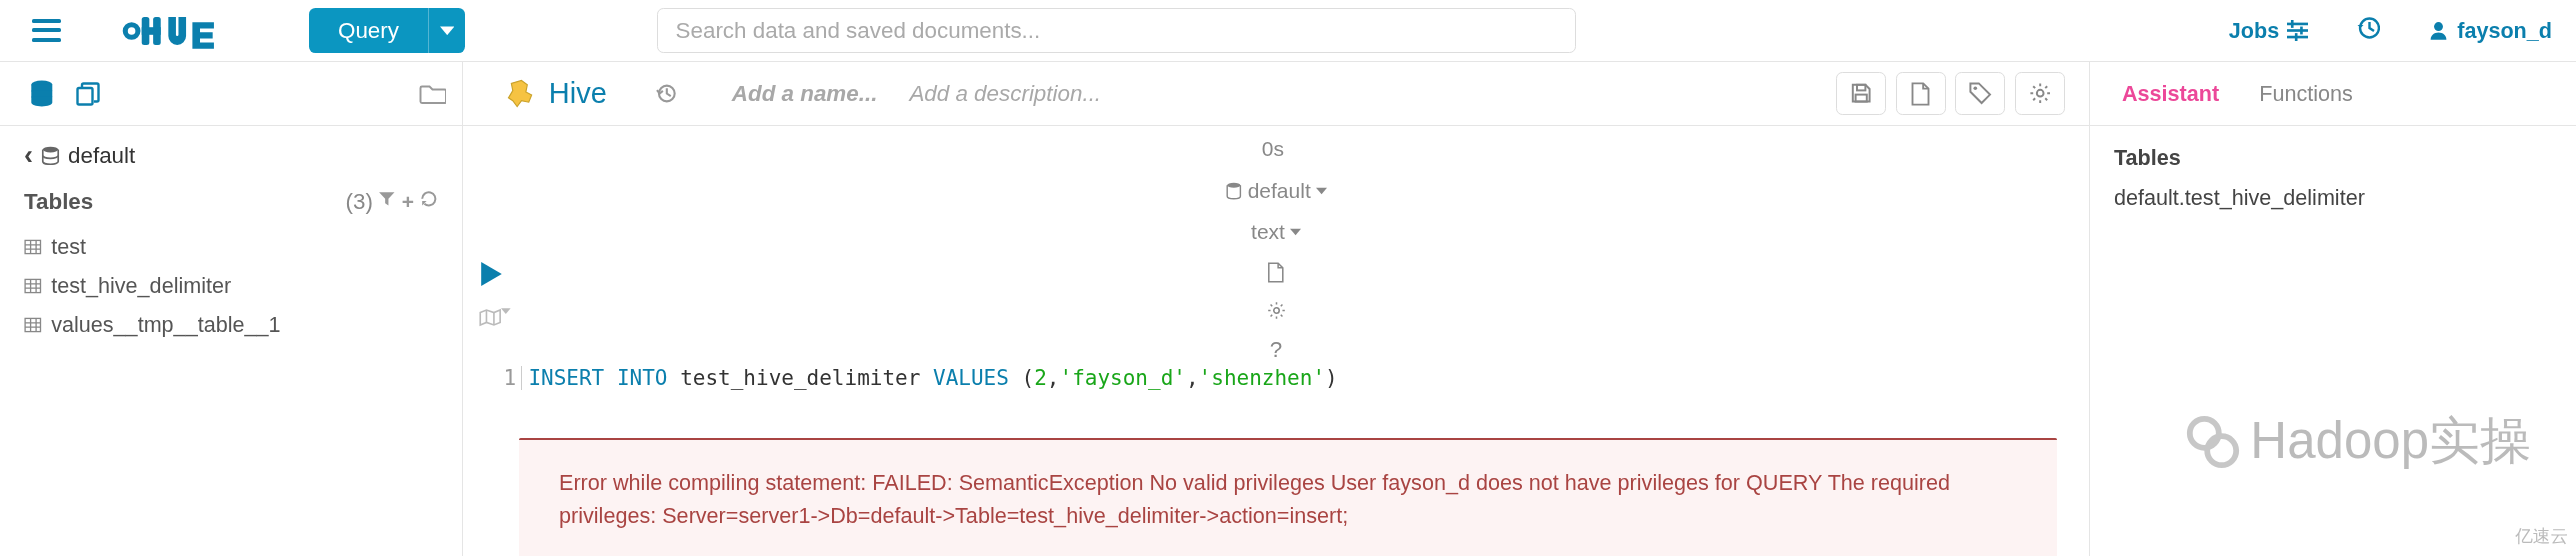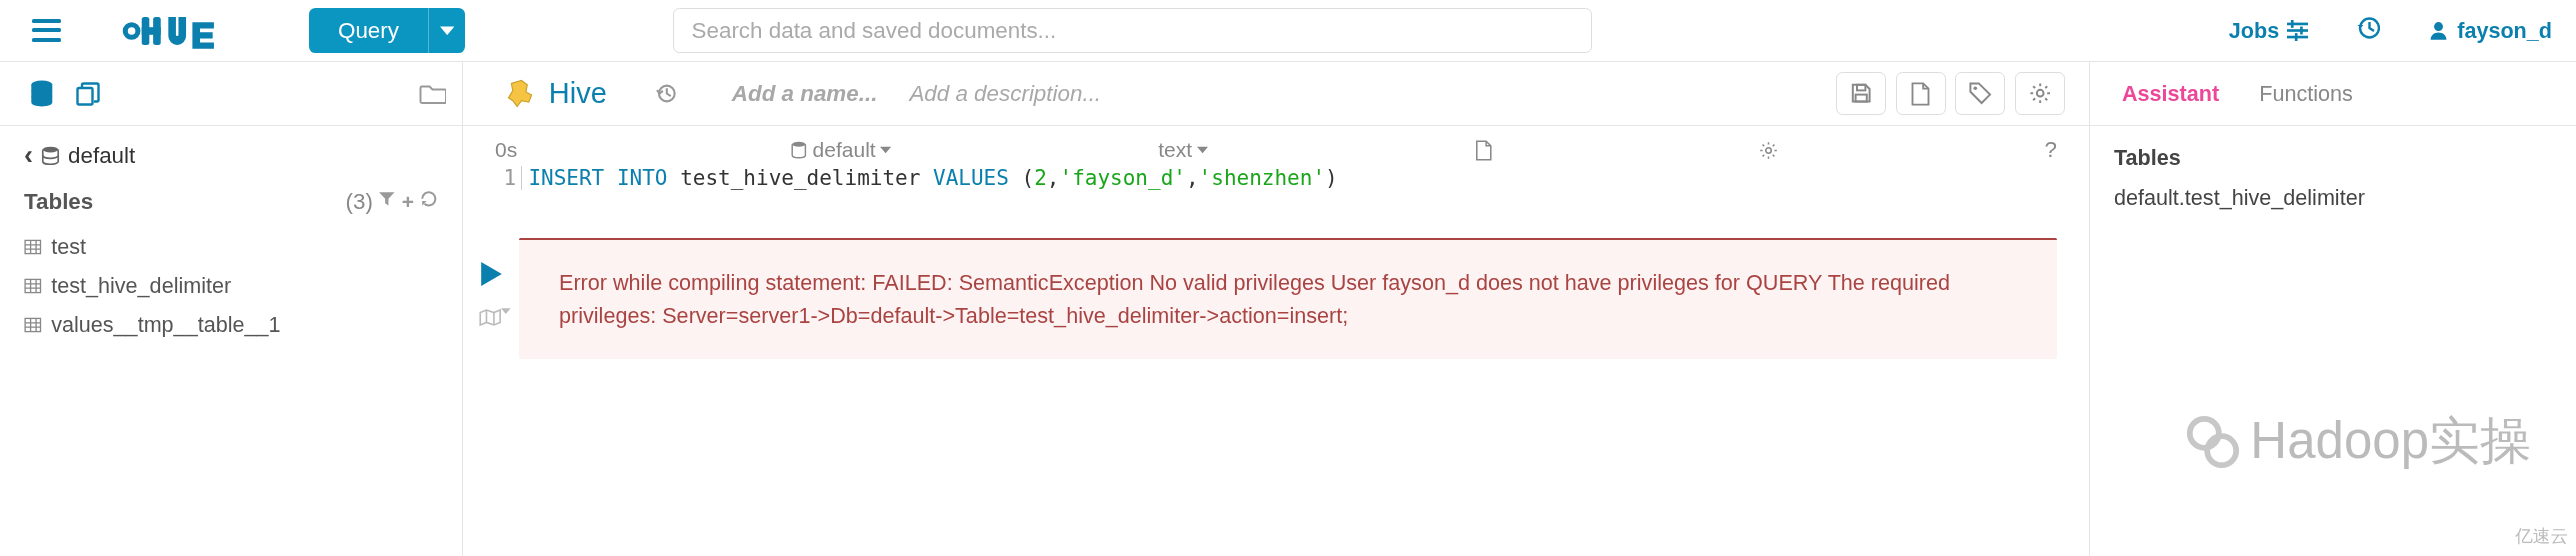--- a/index.html
+++ b/index.html
@@ -3,21 +3,21 @@
   <meta charset="utf-8">
   <style>
     * { margin:0; padding:0; box-sizing:border-box; }
     body { font-family:"Helvetica Neue",Arial,sans-serif; font-size:21.6px; color:#333; background:#fff; width:2576px; height:556px; overflow:hidden; }
     
     .topbar { display:flex; align-items:center; height:62px; padding:0 24px 0 32px; border-bottom:0.8px solid #e5e5e5; }
     .hamburger-icon { width:29px; height:22.4px; display:flex; flex-direction:column; justify-content:space-between; cursor:pointer; margin-right:48px; }
     .hamburger-icon span { display:block; height:4px; background:#0b7fad; border-radius:1.6px; }
     .logo { color:#0b7fad; font-weight:bold; font-size:42px; letter-spacing:-1.6px; margin-right:56px; display:flex; align-items:center; }
     .logo svg { height:38px; }
-    .query-btn { display:flex; background:#0b96c1; color:#fff; border-radius:6.4px; overflow:hidden; height:45px; margin-right:48px; }
+    .query-btn { display:flex; background:#0b96c1; color:#fff; border-radius:6.4px; overflow:hidden; height:45px; margin-right:32px; }
     .query-btn-main { padding:0 29px; font-size:22.4px; height:100%; display:flex; align-items:center; cursor:pointer; }
     .query-btn-drop { border-left:0.8px solid rgba(255,255,255,.3); width:37px; height:100%; display:flex; align-items:center; justify-content:center; cursor:pointer; }
     .search-input { flex:0 0 919px; height:45px; border:0.8px solid #ddd; border-radius:6.4px; padding:0 17.6px; font-size:22.4px; color:#333; margin-left:160px; }
     .search-input::placeholder { color:#aaa; }
     .top-right { margin-left:auto; display:flex; align-items:center; gap:48px; }
     .jobs-link, .user-link { color:#0b7fad; font-weight:bold; display:flex; align-items:center; gap:8px; cursor:pointer; }
     .history-icon { color:#0b7fad; cursor:pointer; }
     
     .subbar { display:flex; align-items:stretch; height:64px; border-bottom:0.8px solid #e5e5e5; }
     .subbar-left { width:463px; display:flex; align-items:center; padding:0 16px 0 29px; border-right:0.8px solid #e5e5e5; }
@@ -37,21 +37,21 @@
     .main { display:flex; height:calc(100% - 126px); }
     .sidebar { width:463px; border-right:0.8px solid #e5e5e5; padding:14.4px 24px; }
     .db-header { display:flex; align-items:center; gap:8px; margin-bottom:17.6px; color:#333; font-size:22.4px; }
     .db-header .chev { font-size:27px; font-weight:bold; color:#444; cursor:pointer; }
     .tables-header { display:flex; align-items:center; color:#555; font-weight:bold; font-size:22.4px; margin:6.4px 0 12.8px; }
     .table-count { margin-left:auto; color:#888; font-weight:normal; margin-right:4.8px; }
     .tables-icons { color:#999; display:flex; gap:6.4px; }
     .table-item { display:flex; align-items:center; gap:9.6px; color:#555; padding:6.4px 0; font-size:21.6px; cursor:pointer; }
     
     .editor-wrap { flex:1; display:flex; flex-direction:column; position:relative; }
-    .editor-toolbar { display:flex; align-items:center; justify-content:space-between; padding:11.2px 32px 0; color:#888; gap:17.6px; font-size:21px; }
+    .editor-toolbar { display:flex; align-items:center; justify-content:center; padding:11.2px 32px 0; color:#888; gap:17.6px; font-size:21px;flex-direction:column; }
     .editor-toolbar .time { margin-right:6.4px; }
     .drop { display:flex; align-items:center; gap:4.8px; cursor:pointer; }
     .code-area { display:flex; padding:3.2px 0 16px 32px; }
     .gutter { width:27px; text-align:right; color:#999; font-family:Consolas,monospace; font-size:21px; border-right:0.8px solid #ccc; padding-right:4.8px; }
     .code { font-family:Consolas,monospace; font-size:21px; padding-left:6.4px; }
     .kw { color:#0b7fad; }
     .num { color:#19a619; }
     .str { color:#19a619; }
     .run-btn { color:#0b7fad; font-size:24px; cursor:pointer; padding-left:9.6px; }
     .map-ico { color:#bbb; padding-left:8px; margin-top:6.4px; }

